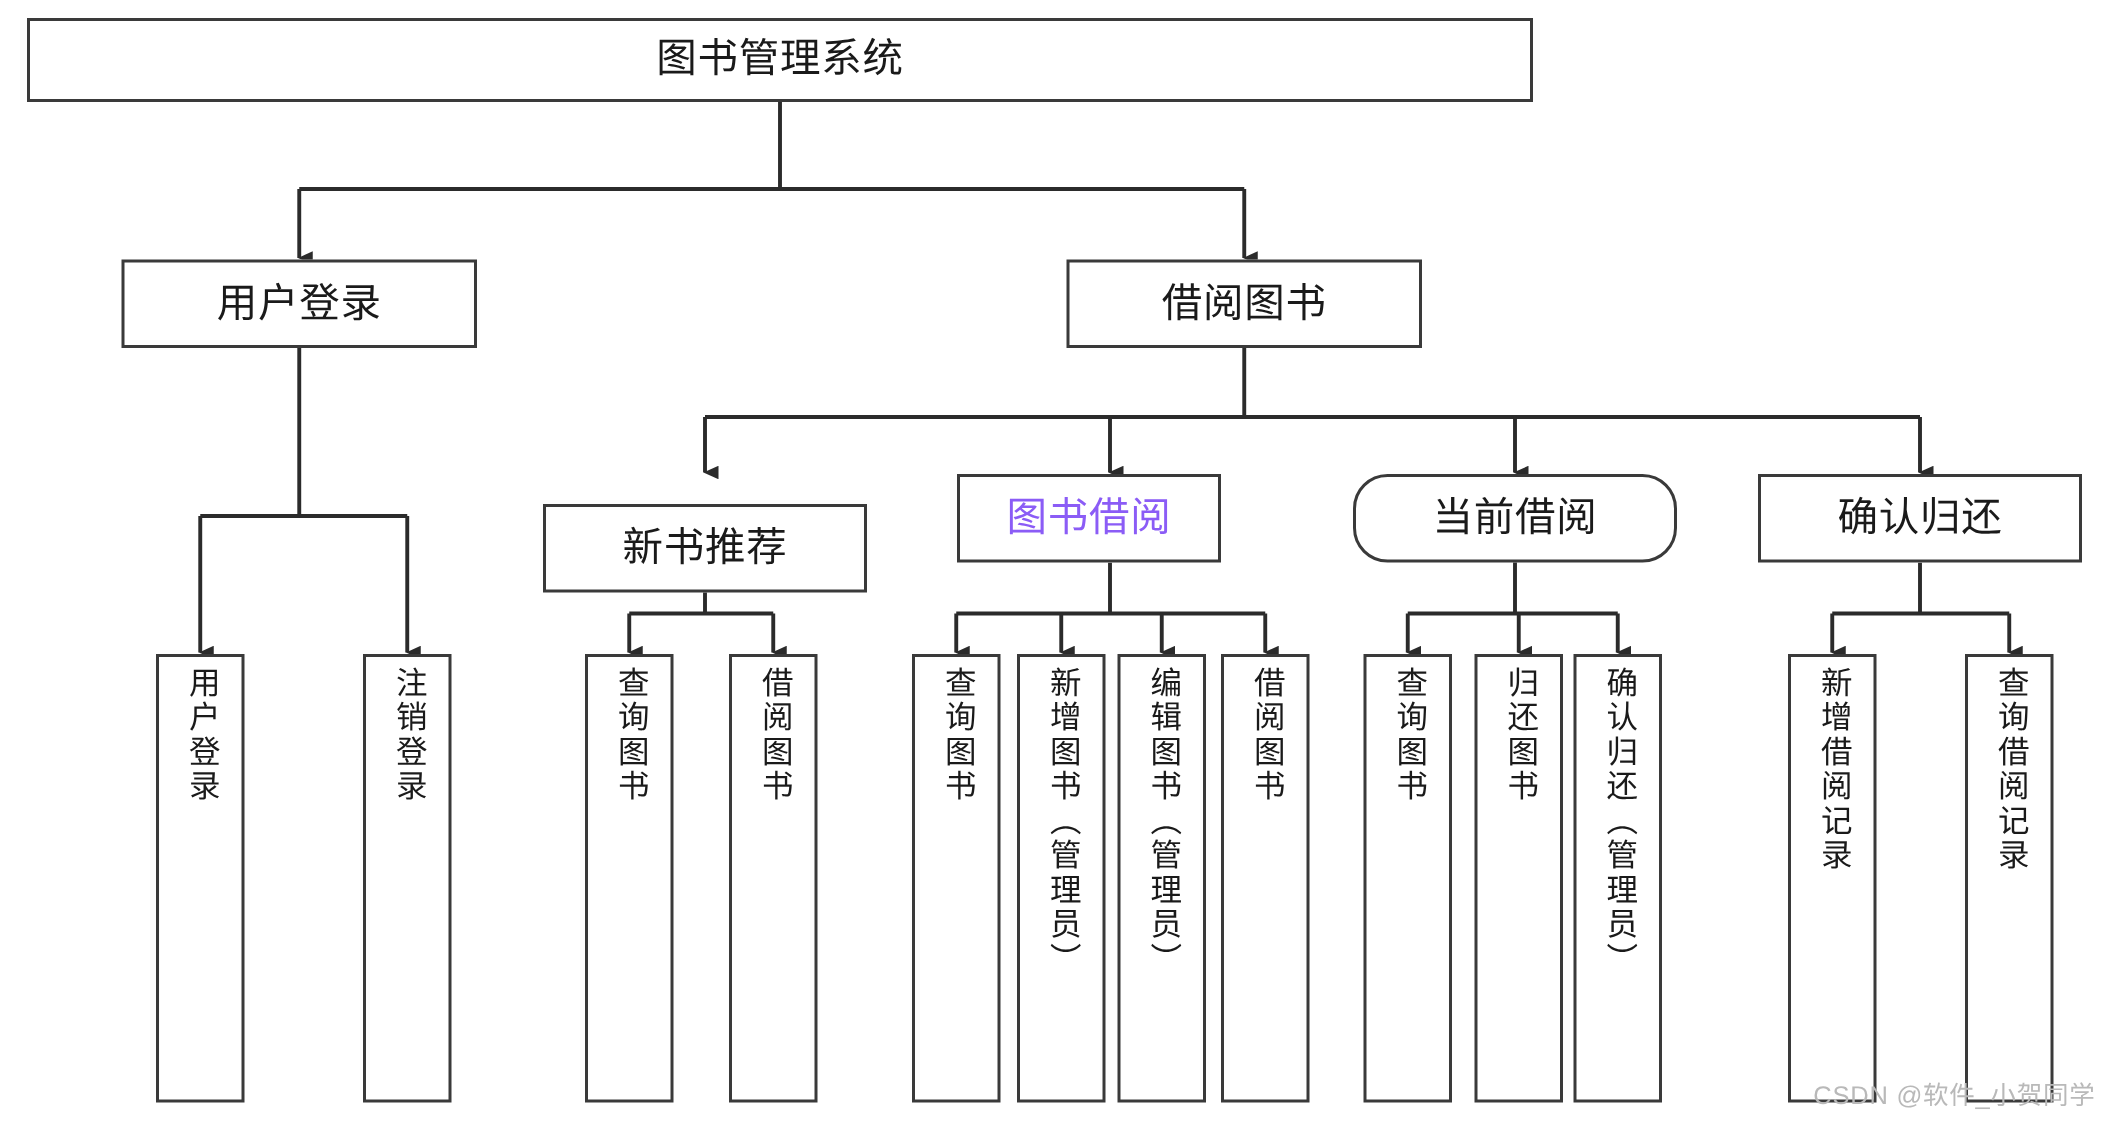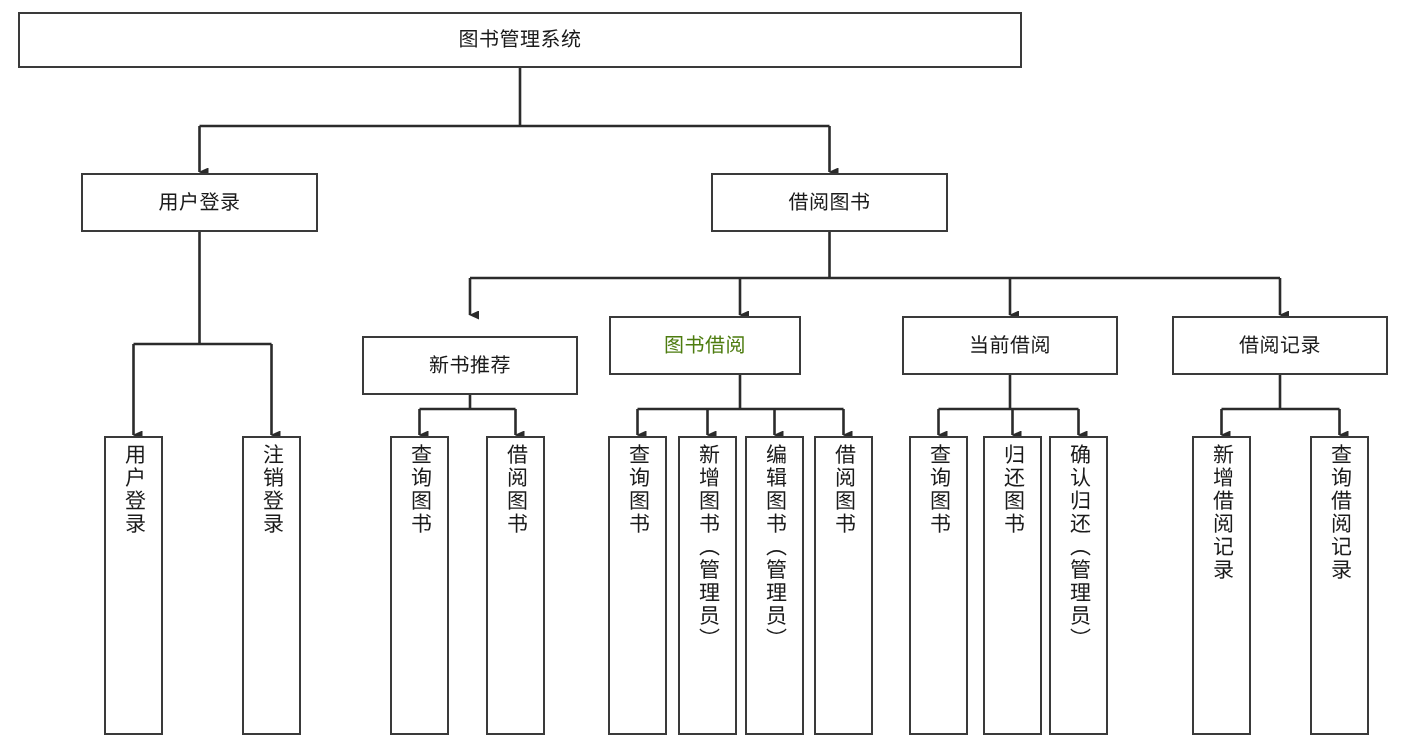--- a/index.html
+++ b/index.html
@@ -37,21 +37,21 @@
     color: #1a1a1a;
     z-index: 2;
   }
   .node-label {
     display: block;
     text-align: center;
     line-height: 1.18;
     letter-spacing: 0.5px;
   }
   .node.horizontal .node-label {
-    font-size: 20px;
+    font-size: 27px;
     writing-mode: horizontal-tb;
   }
   .node.vertical {
     padding: 6px 0;
     align-items: flex-start;
   }
   .node.vertical .node-label {
     writing-mode: vertical-rl;
     text-orientation: upright;
     font-size: 21px;
@@ -123,28 +123,28 @@
       </div>
       <div class="node horizontal" style="left: 81px; top: 173px; width: 237px; height: 59px; border-color: rgb(58, 58, 58); background: rgb(255, 255, 255); color: rgb(26, 26, 26);">
         <span class="node-label">用户登录</span>
       </div>
       <div class="node horizontal" style="left: 711px; top: 173px; width: 237px; height: 59px; border-color: rgb(58, 58, 58); background: rgb(255, 255, 255); color: rgb(26, 26, 26);">
         <span class="node-label">借阅图书</span>
       </div>
       <div class="node horizontal" style="left: 362px; top: 316px; width: 216px; height: 59px; border-color: rgb(58, 58, 58); background: rgb(255, 255, 255); color: rgb(26, 26, 26); margin-top: 20px;">
         <span class="node-label">新书推荐</span>
       </div>
-      <div class="node horizontal" style="left: 609px; top: 316px; width: 192px; height: 59px; border-color: rgb(58, 58, 58); background: rgb(255, 255, 255); color: #4d7c0f;">
+      <div class="node horizontal" style="left: 638px; top: 316px; width: 176px; height: 59px; border-color: rgb(58, 58, 58); background: rgb(255, 255, 255); color: #8b5cf6;">
         <span class="node-label">图书借阅</span>
       </div>
-      <div class="node horizontal" style="left: 902px; top: 316px; width: 216px; height: 59px; border-color: rgb(58, 58, 58); background: rgb(255, 255, 255); color: rgb(26, 26, 26);">
+      <div class="node horizontal" style="left: 902px; top: 316px; width: 216px; height: 59px; border-color: rgb(58, 58, 58); background: rgb(255, 255, 255); color: rgb(26, 26, 26); border-radius: 23px;">
         <span class="node-label">当前借阅</span>
       </div>
       <div class="node horizontal" style="left: 1172px; top: 316px; width: 216px; height: 59px; border-color: rgb(58, 58, 58); background: rgb(255, 255, 255); color: rgb(26, 26, 26);">
-        <span class="node-label">借阅记录</span>
+        <span class="node-label">确认归还</span>
       </div>
       <div class="node vertical" style="left: 104px; top: 436px; width: 59px; height: 299px; border-color: rgb(58, 58, 58); background: rgb(255, 255, 255); color: rgb(26, 26, 26);">
         <span class="node-label">用户登录</span>
       </div>
       <div class="node vertical" style="left: 242px; top: 436px; width: 59px; height: 299px; border-color: rgb(58, 58, 58); background: rgb(255, 255, 255); color: rgb(26, 26, 26);">
         <span class="node-label">注销登录</span>
       </div>
       <div class="node vertical" style="left: 390px; top: 436px; width: 59px; height: 299px; border-color: rgb(58, 58, 58); background: rgb(255, 255, 255); color: rgb(26, 26, 26);">
         <span class="node-label">查询图书</span>
       </div>
@@ -173,13 +173,14 @@
         <span class="node-label">确认归还（管理员）</span>
       </div>
       <div class="node vertical" style="left: 1192px; top: 436px; width: 59px; height: 299px; border-color: rgb(58, 58, 58); background: rgb(255, 255, 255); color: rgb(26, 26, 26);">
         <span class="node-label">新增借阅记录</span>
       </div>
       <div class="node vertical" style="left: 1310px; top: 436px; width: 59px; height: 299px; border-color: rgb(58, 58, 58); background: rgb(255, 255, 255); color: rgb(26, 26, 26);">
         <span class="node-label">查询借阅记录</span>
       </div>
     </div>
 
+  <div class="watermark">CSDN @软件_小贺同学</div>
 </div>
 
 </body></html>

